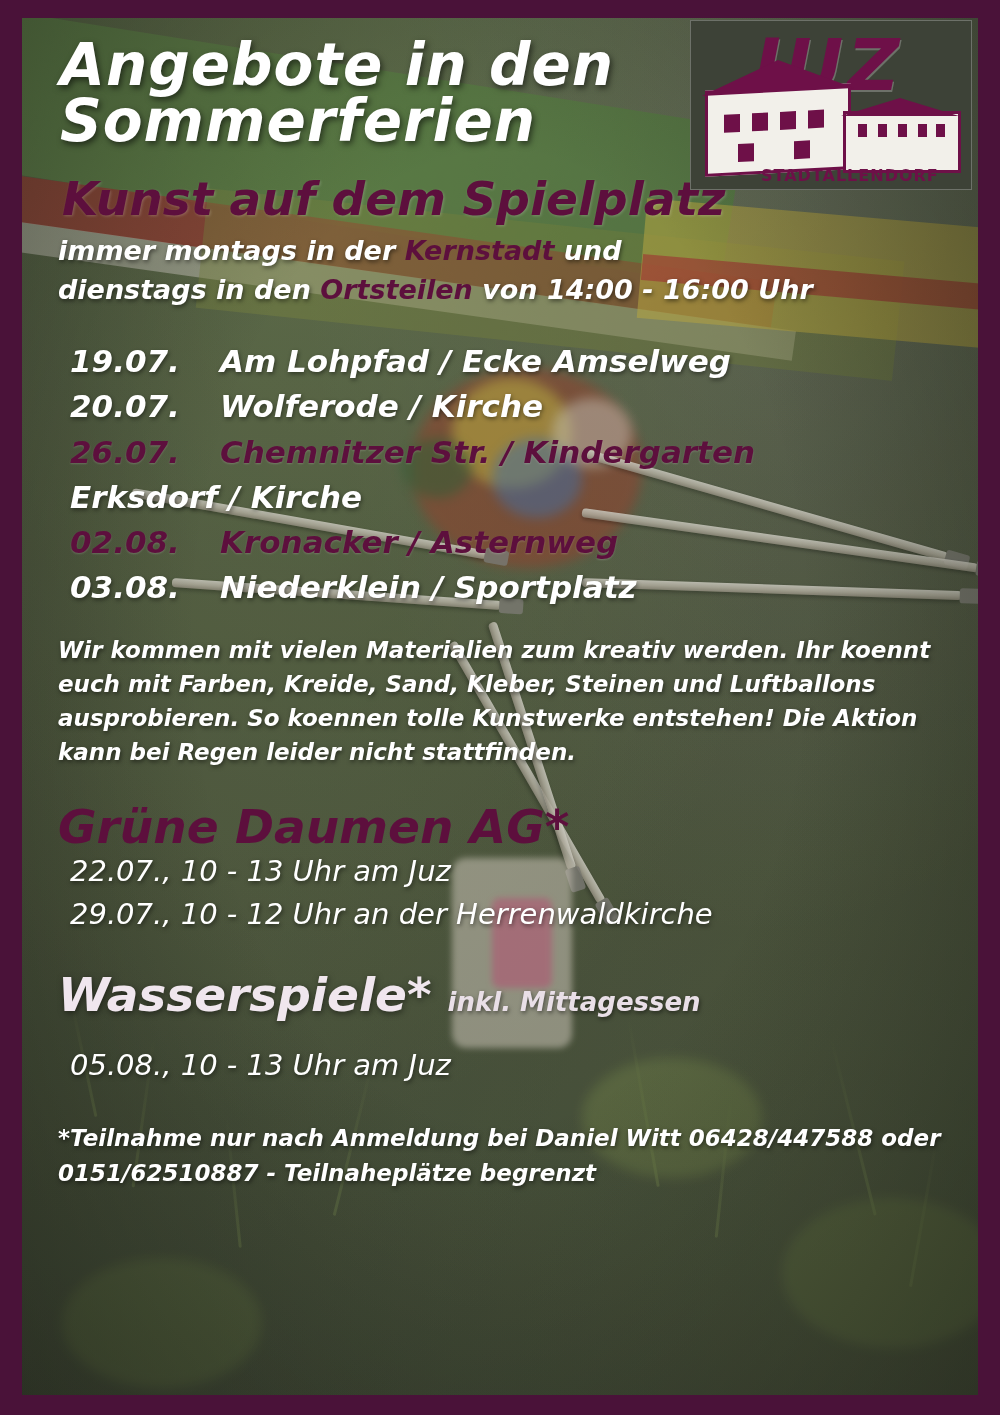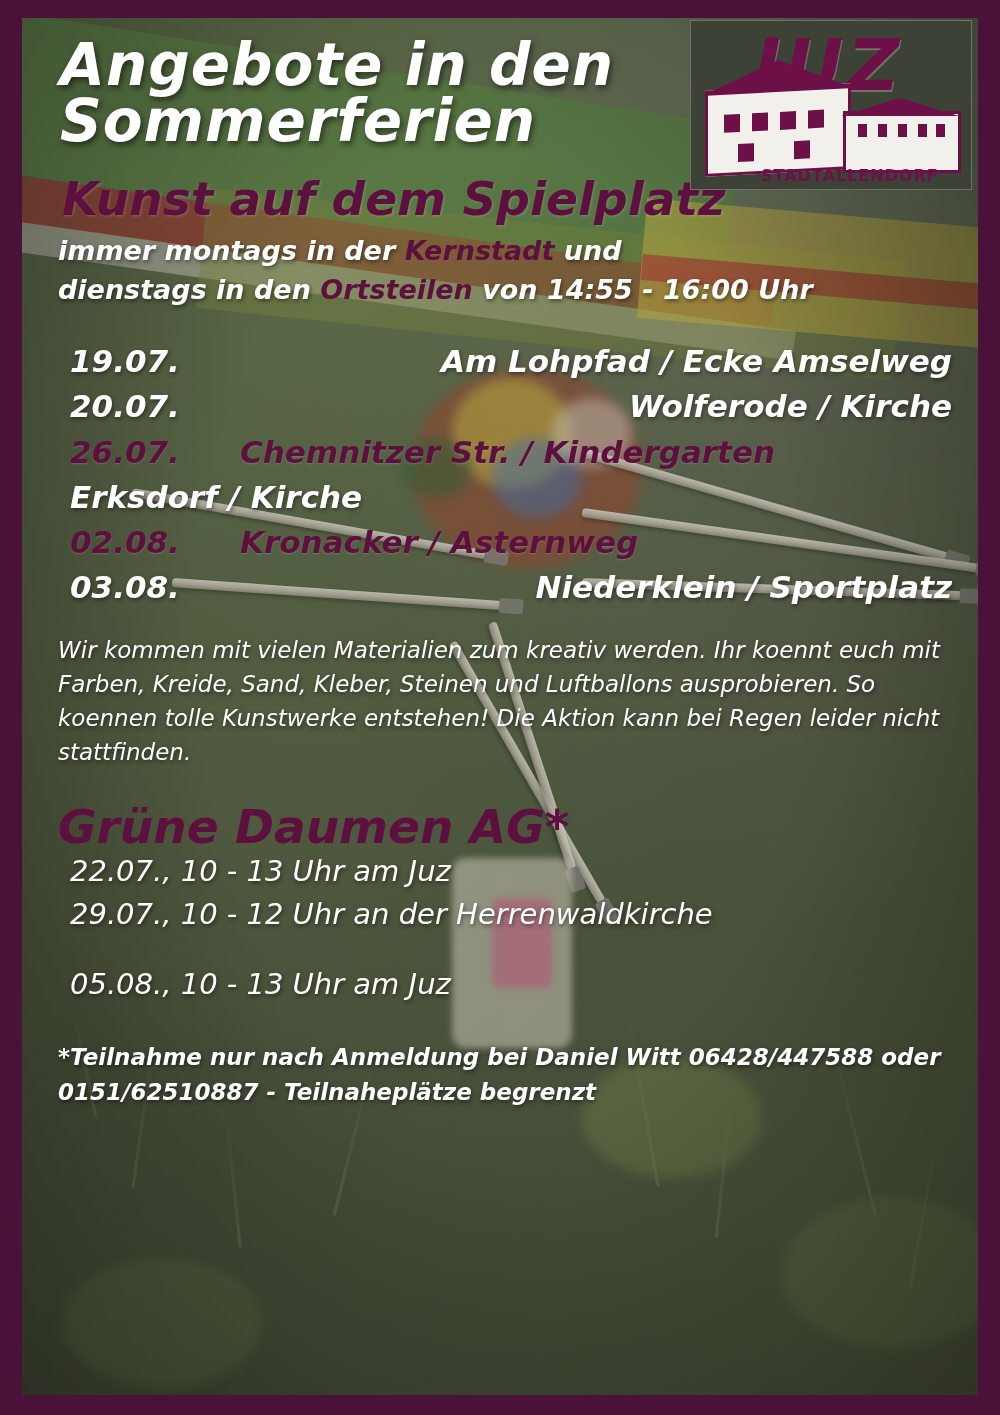--- a/index.html
+++ b/index.html
@@ -225,26 +225,26 @@
     font-weight: bold;
     font-style: italic;
     font-size: 31px;
     line-height: 1.46;
     text-shadow: 1px 2px 4px rgba(0,0,0,0.45);
   }
   .date-row .d {
     width: 150px;
     flex: 0 0 150px;
   }
-  .date-row.white { color: #ffffff; justify-content: space-between; }
-  .date-row.dark  { color: #5d0f3d; text-shadow: 0 1px 2px rgba(255,255,255,0.18); gap: 20px; }
+  .date-row.white { color: #ffffff; }
+  .date-row.dark  { color: #5d0f3d; text-shadow: 0 1px 2px rgba(255,255,255,0.18); }
 
   .para {
     font-family: "DejaVu Sans", sans-serif;
-    font-weight: normal;
+    font-weight: bold;
     font-style: italic;
     font-size: 23px;
     line-height: 1.48;
     color: #ffffff;
     margin: 22px 0 0 6px;
     max-width: 900px;
     text-shadow: 1px 2px 4px rgba(0,0,0,0.5);
   }
 
   .section-head {
@@ -367,21 +367,21 @@
 
       <div class="title">
         <span>Angebote in den</span>
         <span class="l2">Sommerferien</span>
       </div>
 
       <div class="h2">Kunst auf dem Spielplatz</div>
 
       <div class="lead">
         <span>immer montags in der </span><span class="dk">Kernstadt</span><span> und</span><br>
-        <span>dienstags in den </span><span class="dk">Ortsteilen</span><span> von 14:55 - 16:00 Uhr</span>
+        <span>dienstags in den </span><span class="dk">Ortsteilen</span><span> von 14:00 - 16:00 Uhr</span>
       </div>
 
       <div class="dates">
         <div class="date-row white">
           <span class="d">19.07.</span>
           <span>Am Lohpfad / Ecke Amselweg</span>
         </div>
         <div class="date-row white">
           <span class="d">20.07.</span>
           <span>Wolferode / Kirche</span>
@@ -404,19 +404,23 @@
       </div>
 
       <div class="para">Wir kommen mit vielen Materialien zum kreativ werden. Ihr koennt euch mit Farben, Kreide, Sand, Kleber, Steinen und Luftballons ausprobieren. So koennen tolle Kunstwerke entstehen! Die Aktion kann bei Regen leider nicht stattfinden.</div>
 
       <div class="section-head">
         <span class="main">Grüne Daumen AG*</span>
       </div>
       <div class="bullet">22.07., 10 - 13 Uhr am Juz</div>
       <div class="bullet">29.07., 10 - 12 Uhr an der Herrenwaldkirche</div>
 
+      <div class="section-head light">
+        <span class="main">Wasserspiele*</span>
+        <span class="sub">inkl. Mittagessen</span>
+      </div>
       <div class="bullet" style="margin-top:26px;">05.08., 10 - 13 Uhr am Juz</div>
 
       <div class="footnote">*Teilnahme nur nach Anmeldung bei Daniel Witt 06428/447588 oder 0151/62510887 - Teilnaheplätze begrenzt</div>
 
     </div>
   </div>
 </div>
 
 </body></html>

